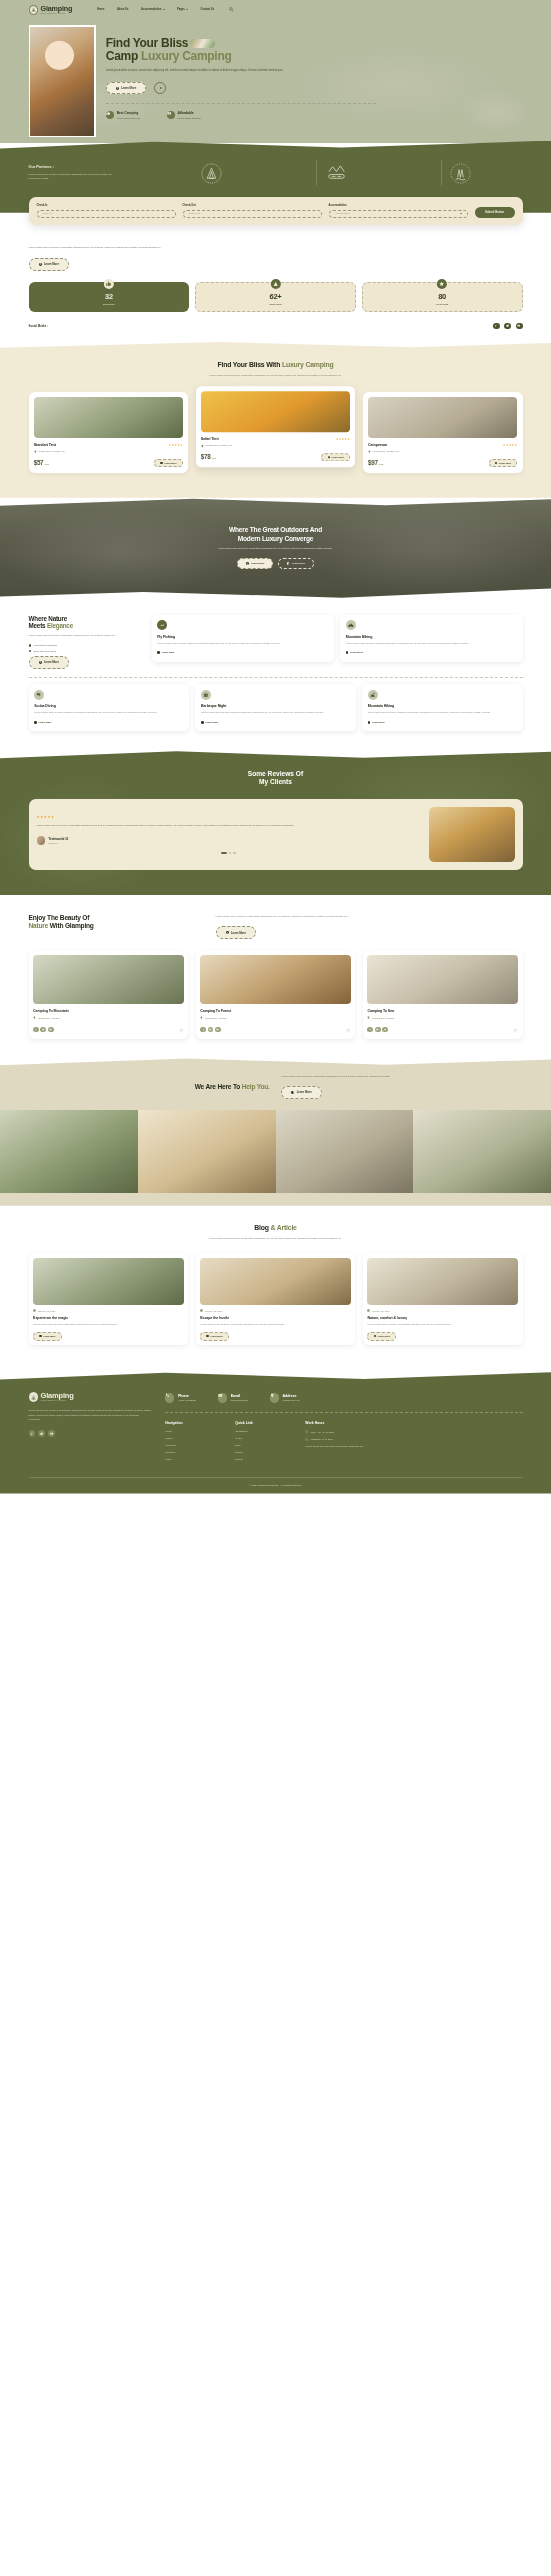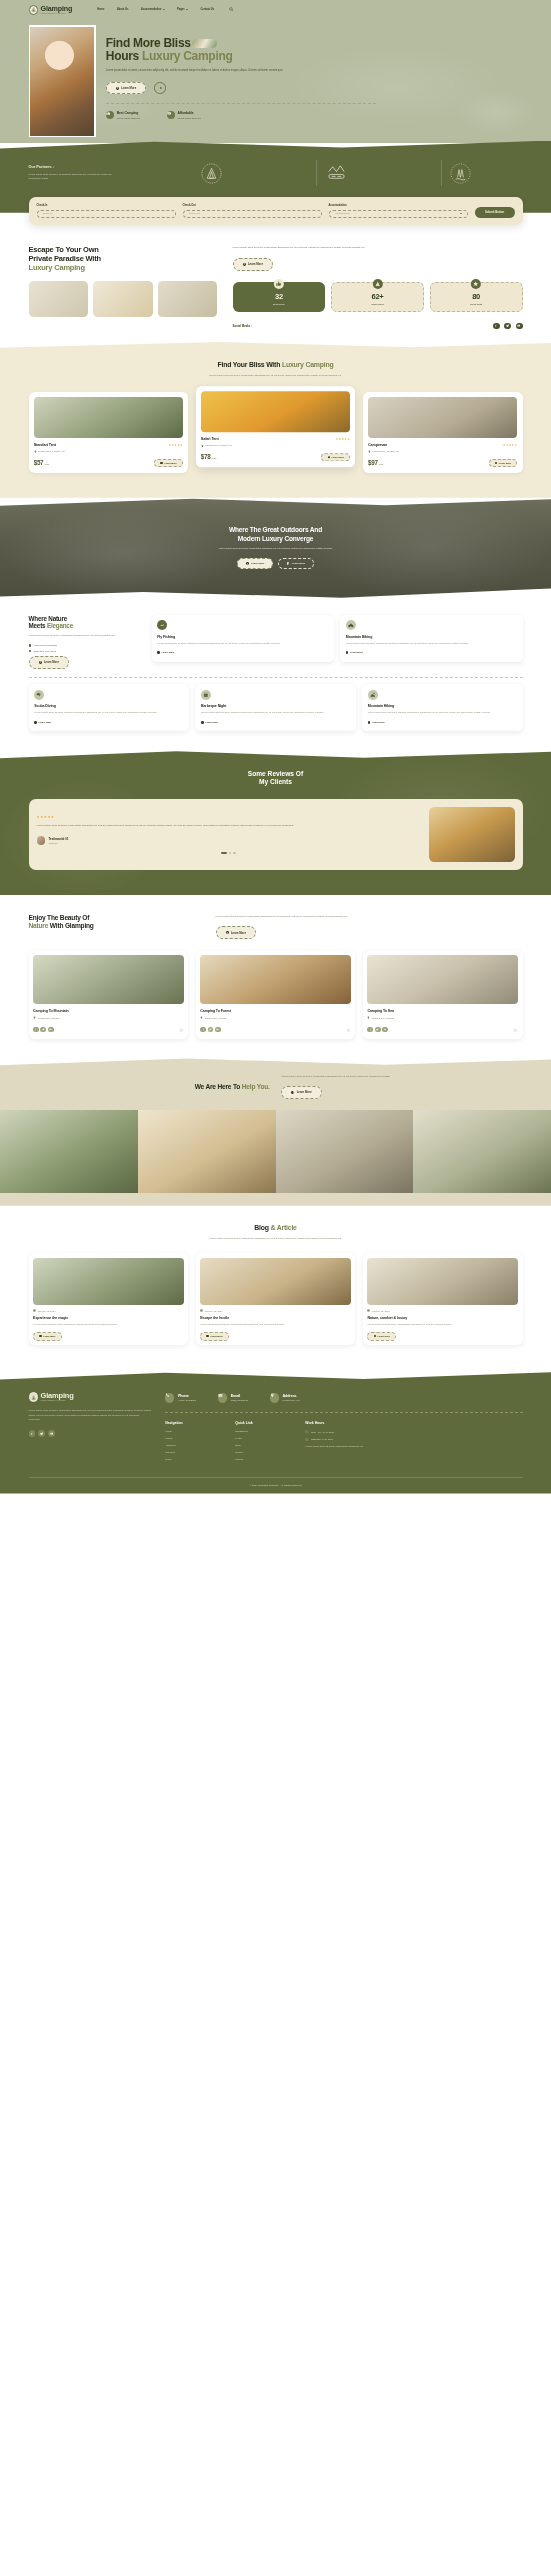--- a/index.html
+++ b/index.html
@@ -316,22 +316,22 @@
           </svg>
       </span>
     </nav>
 
     <div class="herorow">
       <div class="heroimg">
           <div class="ph"></div>
         </div>
       <div class="heroright">
         <h1 class="h1">
-          <span>Find More Bliss</span><span class="inlinepic"></span><br>
-          <span>Hours </span><span class="alt">Luxury Camping</span>
+          <span>Find Your Bliss</span><span class="inlinepic"></span><br>
+          <span>Camp </span><span class="alt">Luxury Camping</span>
         </h1>
         <p class="lede">Lorem ipsum dolor sit amet, consectetur adipiscing elit, sed do eiusmod tempor incididunt ut labore et dolore magna aliqua. Ut enim ad minim veniam quis.</p>
         <div class="btnrow">
           <button class="btn">
             <span class="dot"></span>
             <span>Learn More</span>
           </button>
           <span class="playbtn"></span>
         </div>
         <div class="sep"></div>
@@ -416,32 +416,20 @@
           <i class="caret"></i>
         </div>
     </div>
     <button class="submitbtn">Submit Button</button>
   </div>
 </div>
 
 <section class="escape">
   <div class="wrap">
     <div class="erow">
-      <div class="eleft">
-        <h2 class="h2">
-          <span>Escape To Your Own</span><br>
-          <span>Private Paradise With</span><br>
-          <span class="alt">Luxury Camping</span>
-        </h2>
-        <div class="gal">
-          <div class="gph a"></div>
-          <div class="gph b"></div>
-          <div class="gph c"></div>
-        </div>
-      </div>
       <div class="eright">
         <p>Lorem ipsum dolor sit amet, consectetur adipiscing elit. Ut elit tellus, luctus nec ullamcorper mattis, pulvinar dapibus leo.</p>
         <button class="btn" style="margin-top:6.9px">
           <span class="dot"></span>
           <span>Learn More</span>
         </button>
         <div class="stats">
           <div class="stat dark">
             <span class="sic">
                 <svg viewBox="0 0 24 24">

